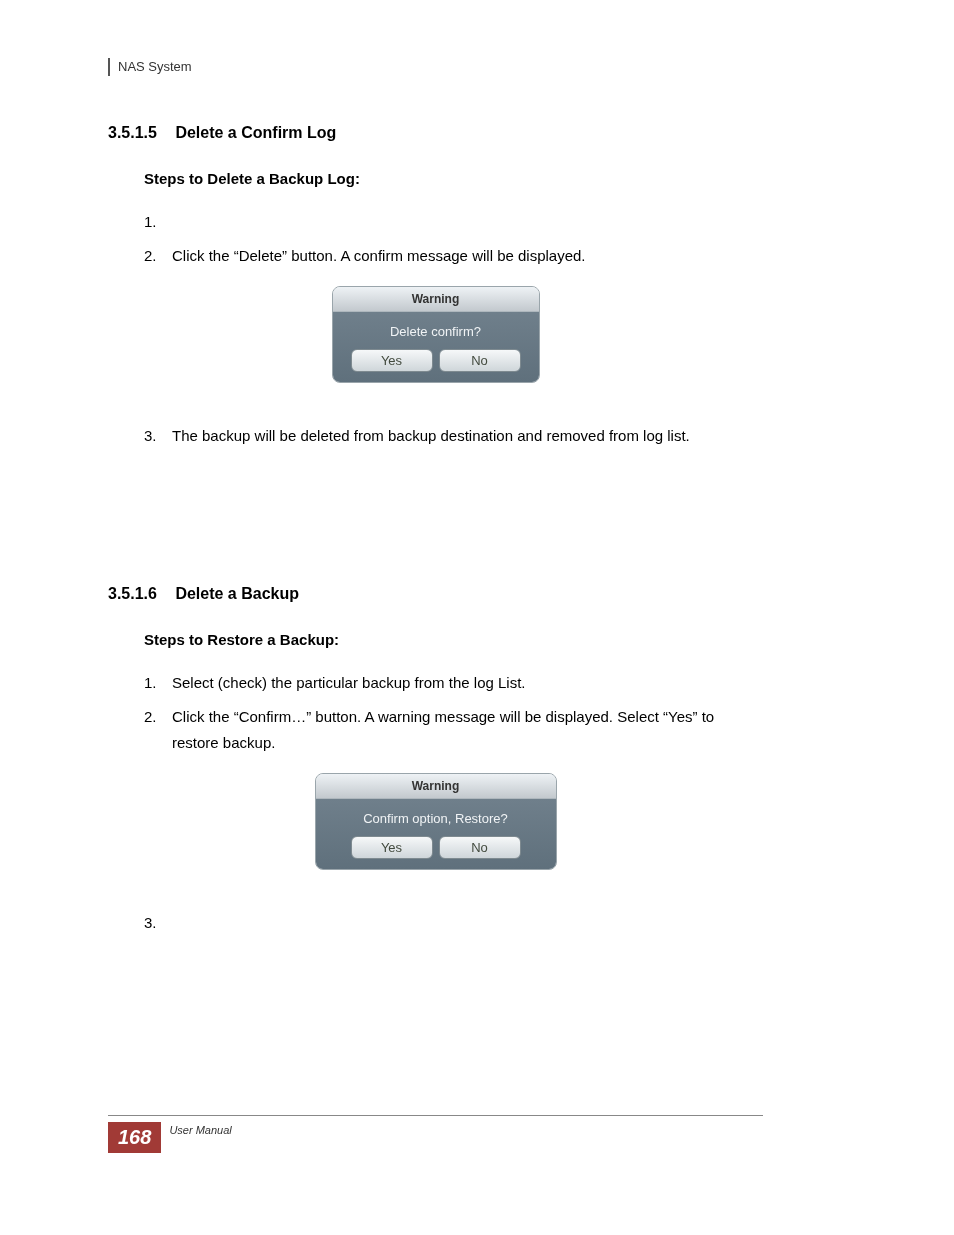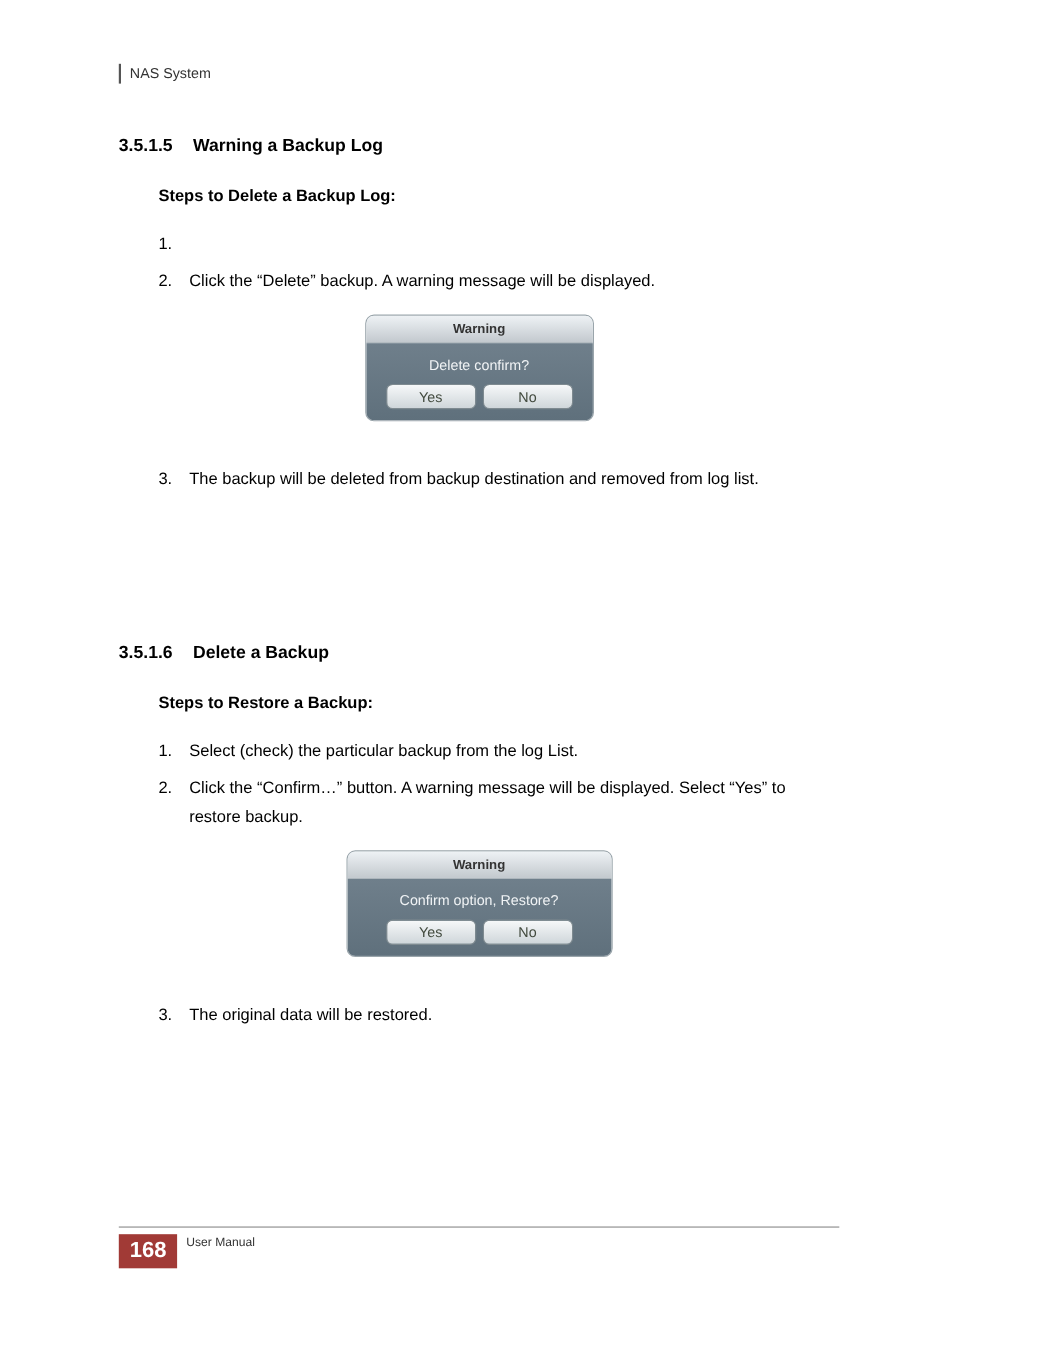--- a/index.html
+++ b/index.html
@@ -106,20 +106,21 @@
   .section-gap {
     height: 120px;
   }
   .footer {
     position: absolute;
     left: 108px;
     right: 95px;
     bottom: 82px;
     border-top: 1px solid #888888;
     padding-top: 6px;
+    font-style: italic;
   }
   .footer-inner {
     display: flex;
     align-items: stretch;
   }
   .page-num-box {
     background: #a13a36;
     color: #ffffff;
     font-weight: bold;
     font-size: 20px;
@@ -138,32 +139,32 @@
 <body>
 
 <div class="page">
 
   <div class="header">
     <span>NAS System</span>
   </div>
 
   <div class="section-heading">
     <span class="num">3.5.1.5</span>
-    <span>Warning a Backup Log</span>
+    <span>Delete a Confirm Log</span>
   </div>
 
   <div class="sub-heading">Steps to Delete a Backup Log:</div>
 
   <ol class="steps">
     <li>
       <span class="marker">1.</span>
     </li>
     <li>
       <span class="marker">2.</span>
-      <span>Click the “Delete” backup. A warning message will be displayed.</span>
+      <span>Click the “Delete” button. A confirm message will be displayed.</span>
     </li>
   </ol>
 
   <div class="dialog-wrap">
     <div class="dialog">
       <div class="dialog-title">Warning</div>
       <div class="dialog-body">
         <div class="dialog-msg">Delete confirm?</div>
         <div class="dialog-btnrow">
           <div class="dialog-btn">Yes</div>
@@ -209,21 +210,20 @@
           <div class="dialog-btn">Yes</div>
           <div class="dialog-btn">No</div>
         </div>
       </div>
     </div>
   </div>
 
   <ol class="steps">
     <li>
       <span class="marker">3.</span>
-      <span>The original data will be restored.</span>
     </li>
   </ol>
 
   <div class="footer">
     <div class="footer-inner">
       <div class="page-num-box">168</div>
       <div class="footer-text">User Manual</div>
     </div>
   </div>
 

